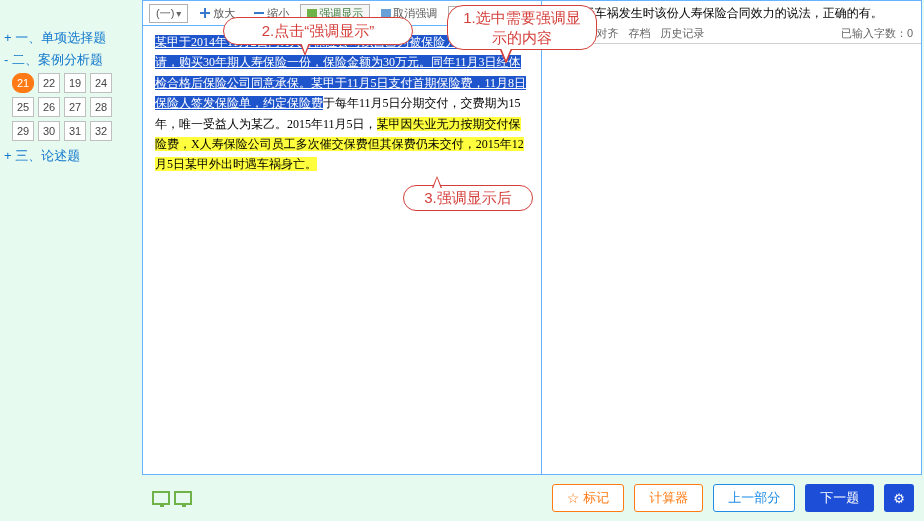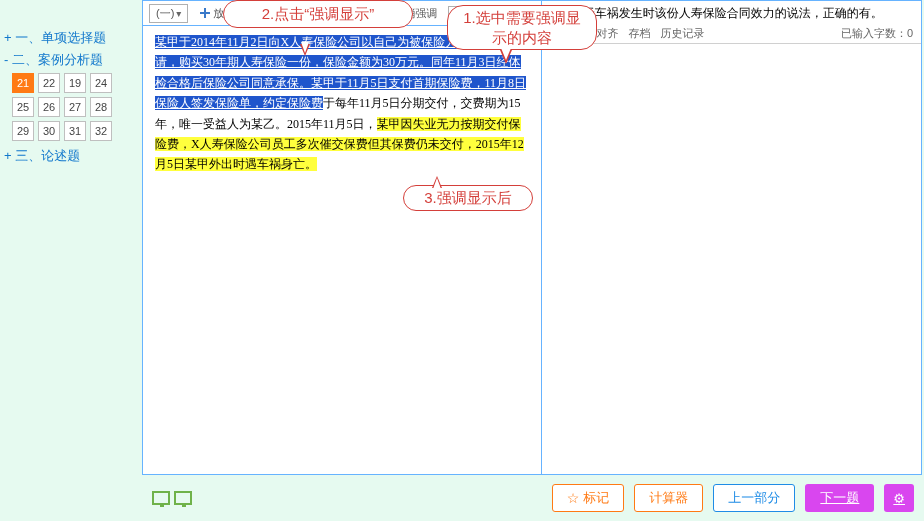--- a/index.html
+++ b/index.html
@@ -2,21 +2,21 @@
 <html><head>
 <meta charset="utf-8">
 <style>
   * { box-sizing: border-box; margin: 0; padding: 0; }
   body { font-family: "Microsoft YaHei", sans-serif; font-size: 12px; background: #e6faf0; width: 924px; height: 521px; overflow: hidden; position: relative; }
   .root { display: flex; width: 100%; height: 100%; }
   .sidebar { width: 142px; padding: 19px 6px 6px 4px; margin-top: 9px; }
   .side-link { color: #1177cc; font-size: 13px; margin: 1px 0 4px 0; cursor: pointer; }
   .nums { display: flex; flex-wrap: wrap; gap: 4px; margin: 2px 0 6px 8px; }
   .num { width: 22px; height: 20px; border: 1px solid #bfbfbf; background: #fff; color: #444; display: flex; align-items: center; justify-content: center; font-size: 11px; cursor: pointer; }
-  .num.cur { background: #ff7a14; border-color: #ff7a14; color: #fff; }
+  .num.cur { background: #ff7a14; border-color: #ff7a14; color: #fff; border-radius: 9px; }
   .main { flex: 1; display: flex; flex-direction: column; }
   .topstrip { height: 30px; background: #e6faf0; border-left: 1px solid #cfe8d9; position: relative; }
   .topinfo { position: absolute; left: 12px; top: 7px; color: #444; font-size: 11px; }
   .fs-btn { position: absolute; right: 10px; top: 4px; width: 20px; height: 20px; background: #1f8ce6; color: #fff; display: flex; align-items: center; justify-content: center; cursor: pointer; border-radius: 2px; }
   .work { flex: 1; display: flex; border: 1px solid #66b3ff; margin: 0 2px 0 0; background: #fff; }
   .passage { flex: 1.05; display: flex; flex-direction: column; border-right: 1px solid #66b3ff; }
   .toolbar { height: 25px; border-bottom: 1px solid #66b3ff; display: flex; align-items: center; padding: 0 6px; gap: 4px; }
   .tbtn { display: flex; align-items: center; gap: 2px; padding: 1px 6px; border: 1px solid transparent; cursor: pointer; font-size: 11px; color: #555; }
   .tbtn .ic { width: 12px; height: 12px; display: inline-block; }
   .tbtn.bordered { border: 1px solid #b0b0b0; background: #f6f6f6; }
@@ -44,25 +44,25 @@
   .ansbody { flex: 1; background: #fff; }
   .footer { height: 46px; display: flex; align-items: center; gap: 10px; padding: 0 10px; border-left: 0 solid #cfe8d9; }
   .monitors { display: flex; gap: 4px; }
   .mon { width: 18px; height: 14px; border: 2px solid #6fb24a; position: relative; }
   .mon::after { content: ""; position: absolute; bottom: -4px; left: 6px; width: 4px; height: 3px; background: #6fb24a; }
   .spacer { flex: 1; }
   .btn { height: 28px; padding: 0 14px; border-radius: 3px; font-size: 13px; display: inline-flex; align-items: center; justify-content: center; cursor: pointer; border: 1px solid transparent; }
   .btn.ghost-orange { border: 1px solid #ff7a14; color: #ff7a14; background: #fff; gap: 4px; }
   .btn.ghost-orange .star { color: #ff7a14; font-size: 14px; }
   .btn.ghost-blue { border: 1px solid #1f8ce6; color: #1f8ce6; background: #fff; }
-  .btn.solid-blue { background: #d946ef; color: #fff; text-decoration: underline; }
+  .btn.solid-blue { background: #1d4ed8; color: #fff; }
   .btn.solid-blue.small { padding: 0 8px; }
   .callout { position: absolute; border: 1.5px solid #d43f3a; border-radius: 16px; background: #fff; color: #d43f3a; display: flex; align-items: center; justify-content: center; font-size: 15px; z-index: 20; padding: 4px 12px; }
   .callout.t1 { left: 447px; top: 5px; width: 150px; height: 45px; text-align: center; line-height: 1.3; }
-  .callout.t2 { left: 223px; top: 0; width: 190px; height: 28px; }
+  .callout.t2 { left: 223px; top: 17px; width: 190px; height: 28px; }
   .callout.t3 { left: 403px; top: 185px; width: 130px; height: 26px; }
   
   .tail { position: absolute; width: 0; height: 0; z-index: 21; }
   .tail.t1a { left: 500px; top: 50px; border-left: 6px solid transparent; border-right: 6px solid transparent; border-top: 14px solid #d43f3a; }
   .tail.t1b { left: 501px; top: 48px; border-left: 5px solid transparent; border-right: 5px solid transparent; border-top: 12px solid #fff; }
   .tail.t2a { left: 300px; top: 44px; border-left: 5px solid transparent; border-right: 5px solid transparent; border-top: 12px solid #d43f3a; }
   .tail.t2b { left: 301px; top: 42px; border-left: 4px solid transparent; border-right: 4px solid transparent; border-top: 11px solid #fff; }
   .tail.t3a { left: 432px; top: 176px; border-left: 5px solid transparent; border-right: 5px solid transparent; border-bottom: 12px solid #d43f3a; }
   .tail.t3b { left: 433px; top: 178px; border-left: 4px solid transparent; border-right: 4px solid transparent; border-bottom: 11px solid #fff; }
   .arrow-down { font-size: 10px; color: #666; }

